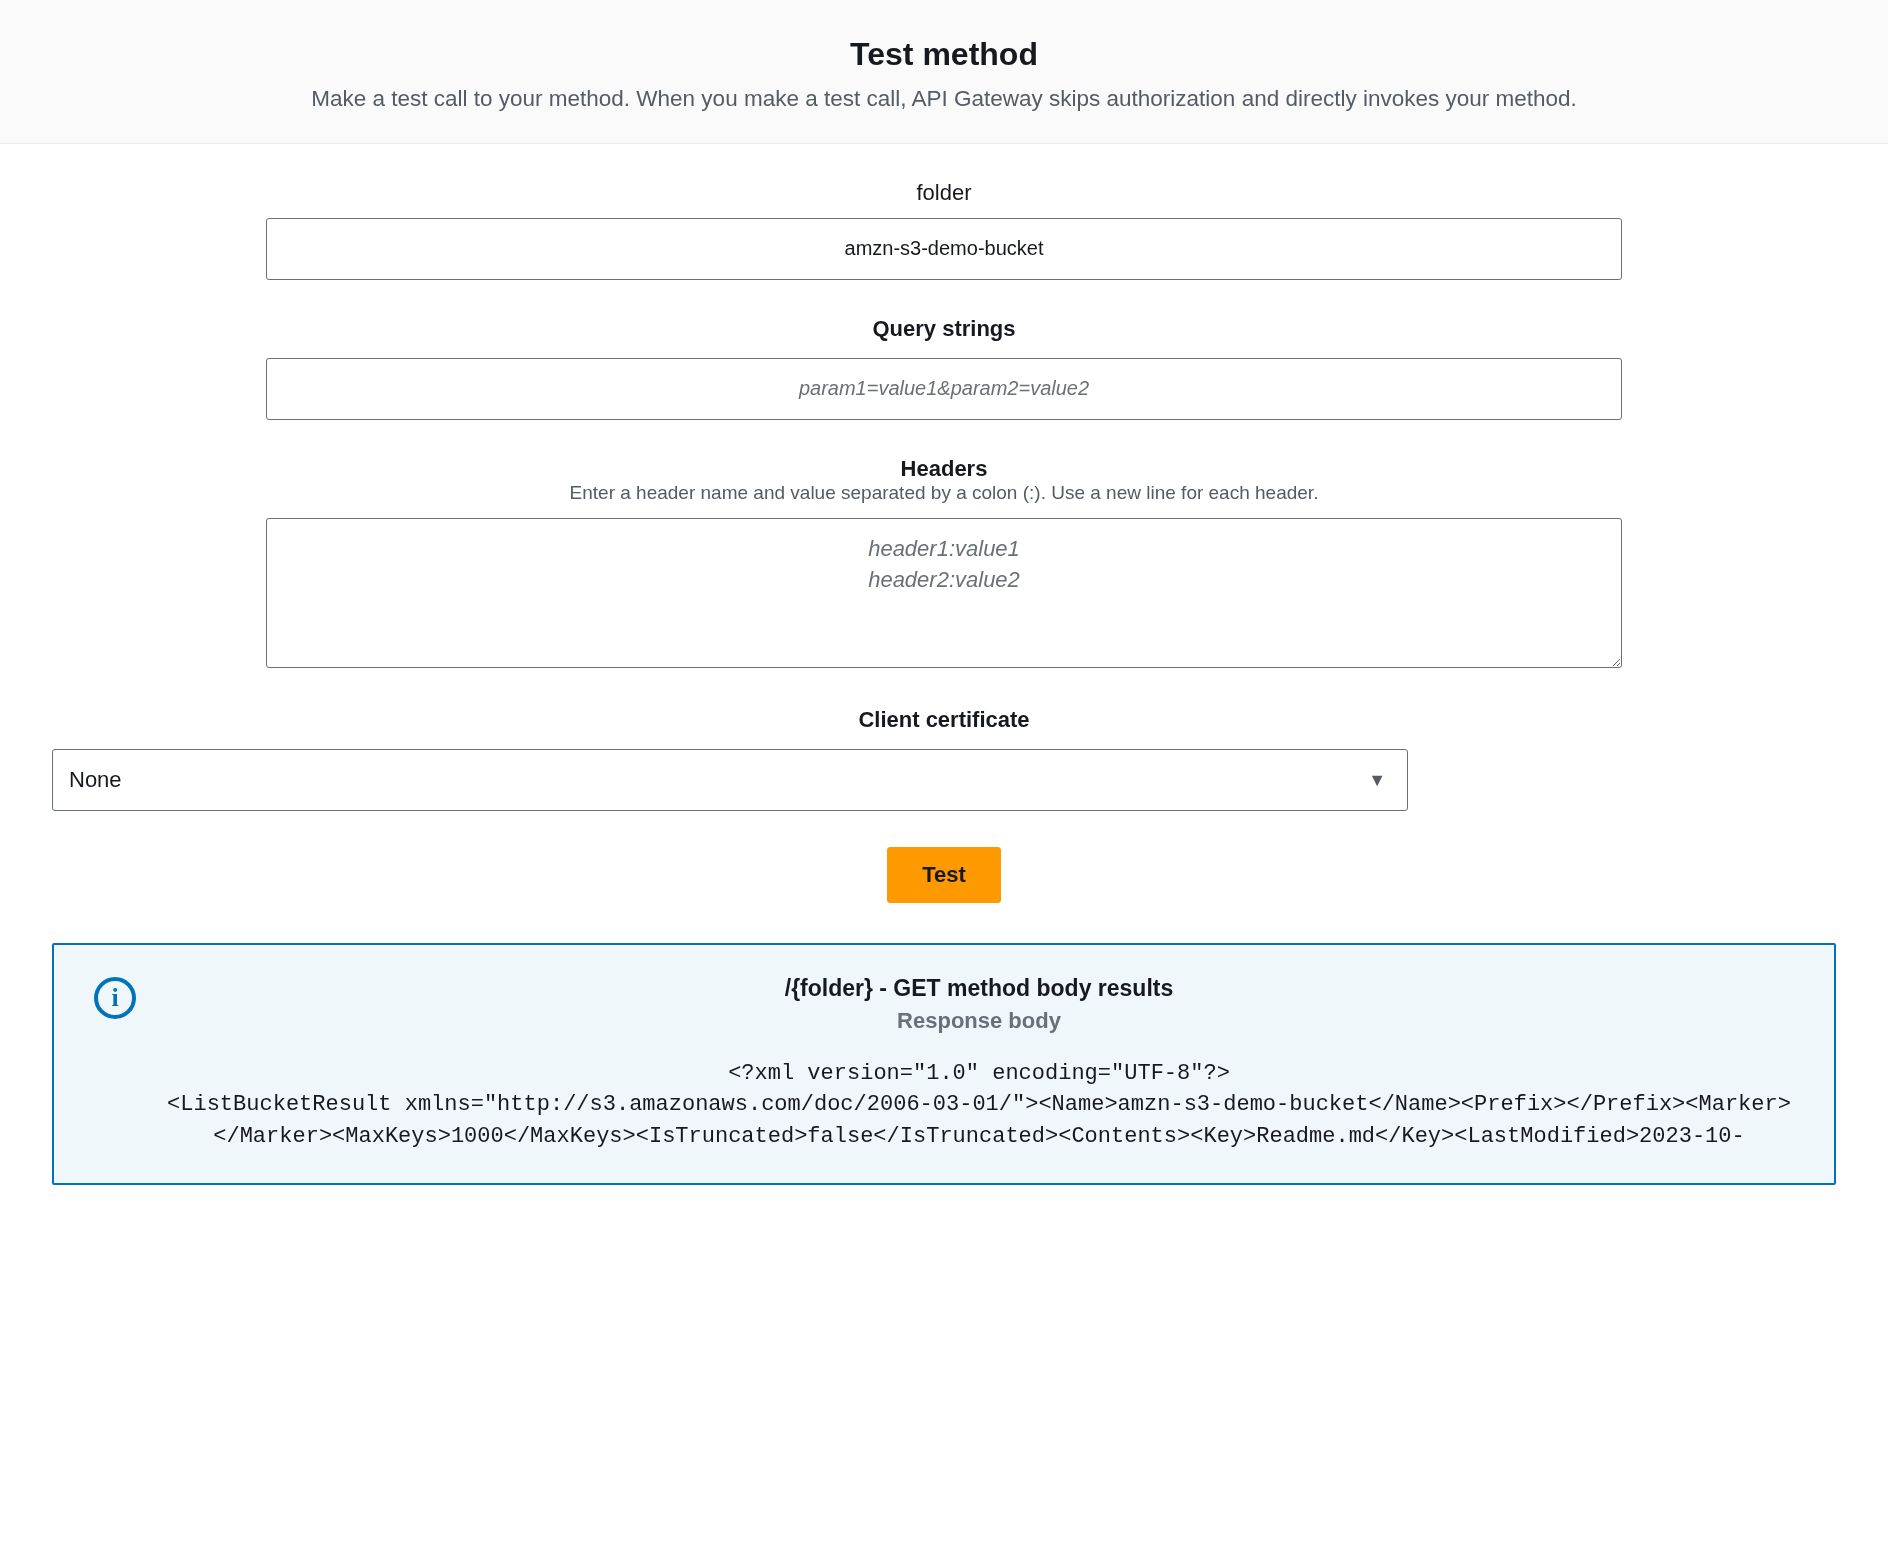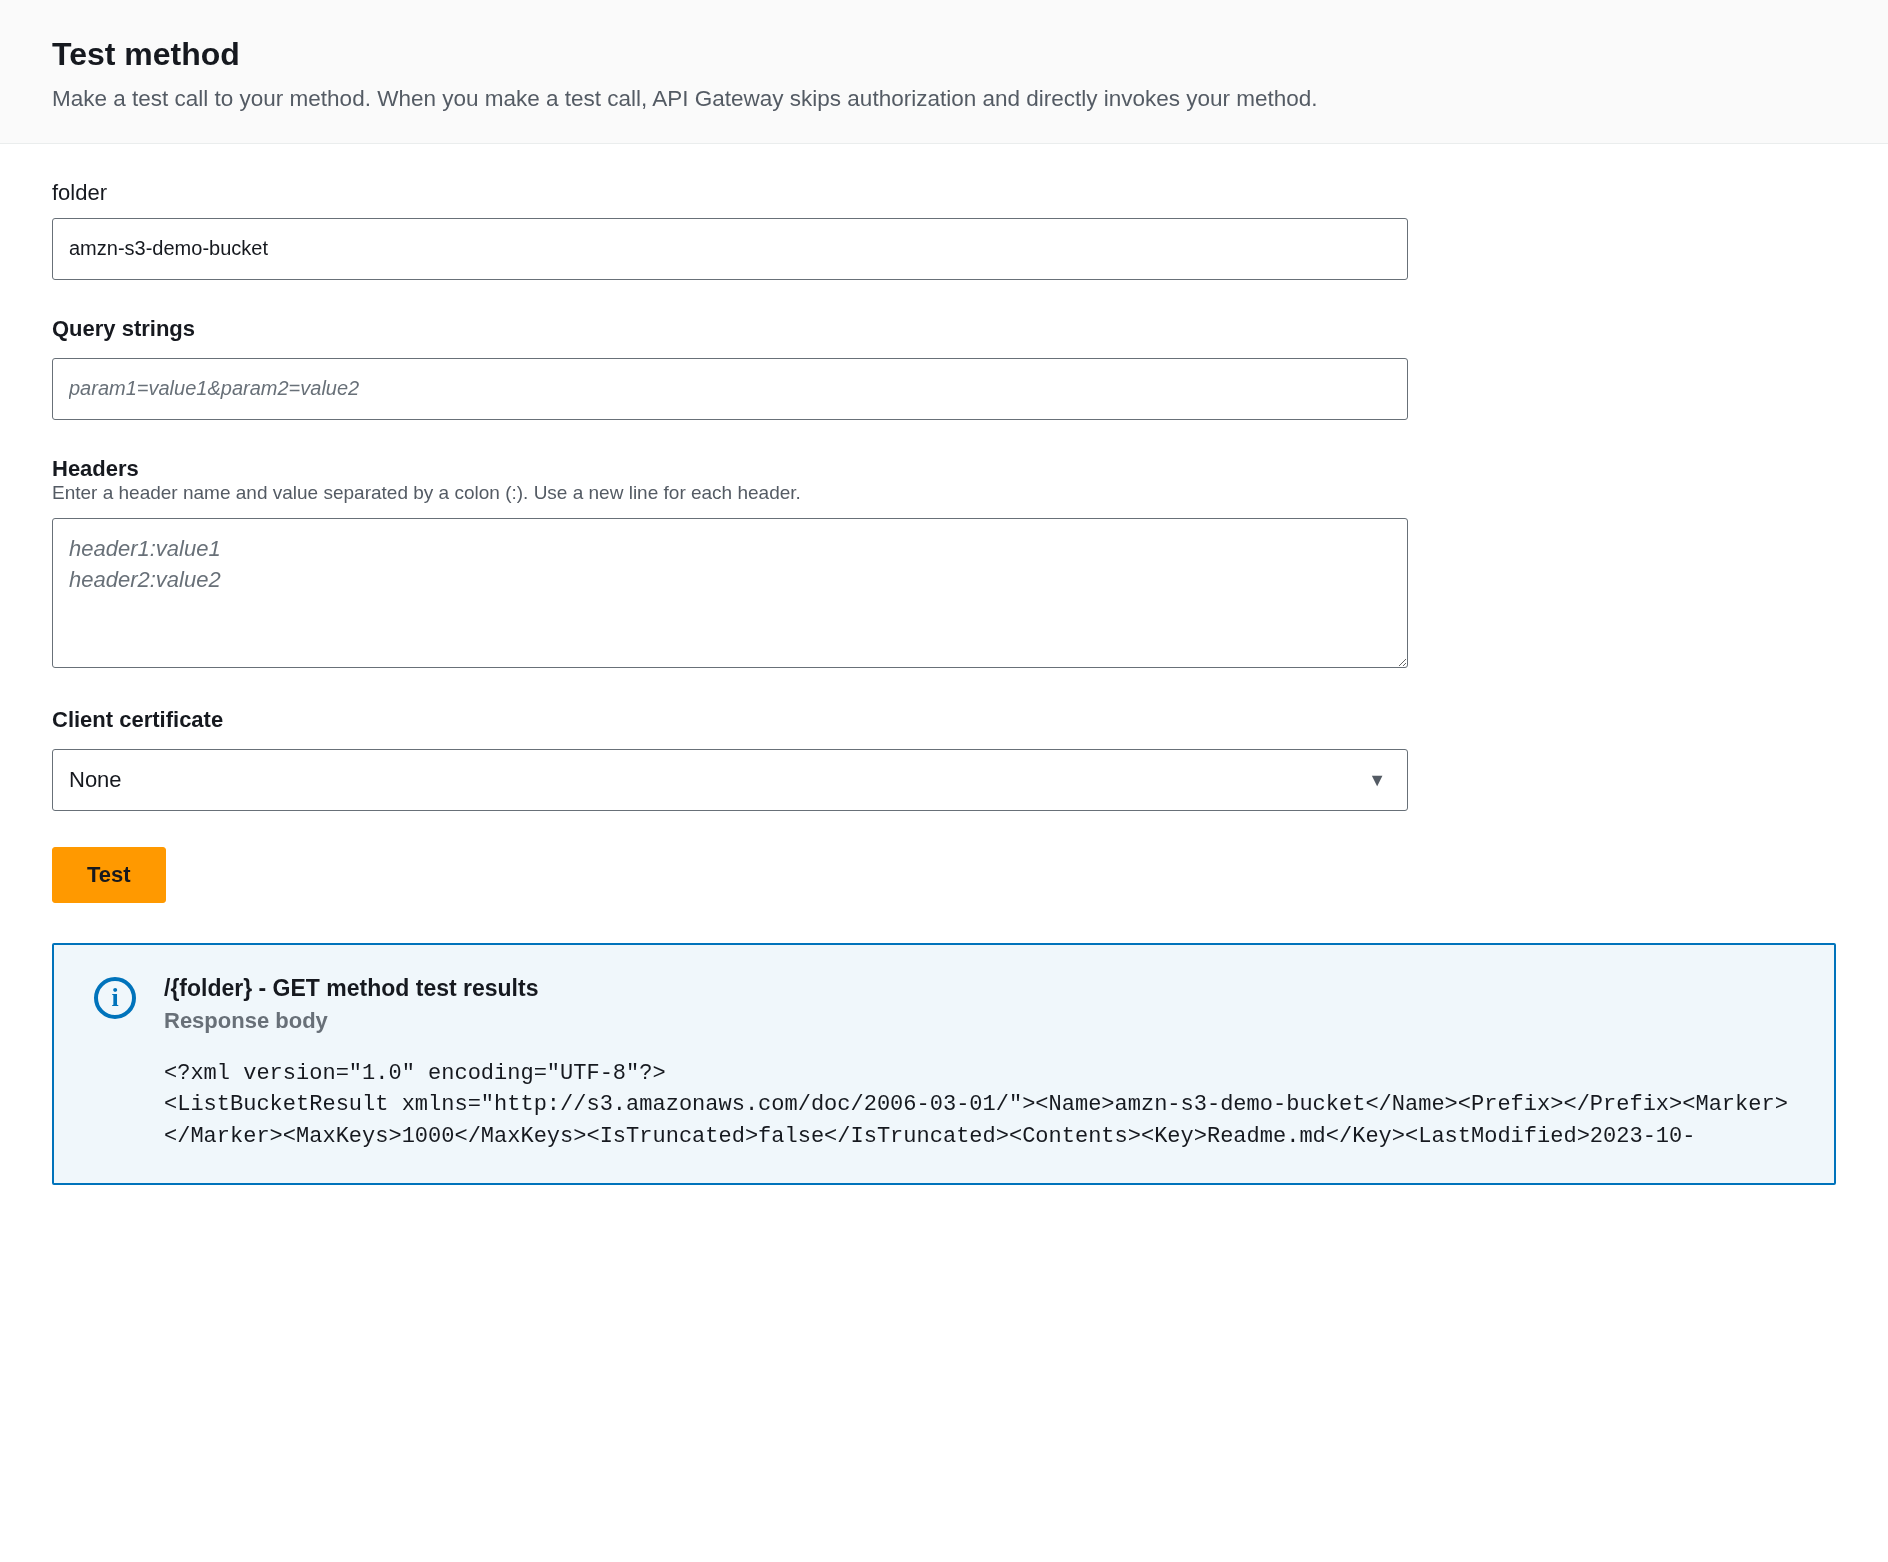--- a/index.html
+++ b/index.html
@@ -1,15 +1,15 @@
 <!DOCTYPE html>
 <html><head>
 <meta charset="utf-8">
 <style>
-  * { box-sizing: border-box; margin: 0; padding: 0; }
+  * { box-sizing: border-box; margin: 0; padding: 0; text-align: center; }
   html, body {
     font-family: "Amazon Ember", "Helvetica Neue", Helvetica, Arial, sans-serif;
     font-size: 14px;
     color: #16191f;
     background: #ffffff;
   }
   .page {
     width: 1888px;
     background: #ffffff;
   }
@@ -254,21 +254,21 @@
 
     <div class="section">
       <button class="test-btn">Test</button>
     </div>
 
     <div class="results-panel">
       <div class="info-icon-wrap">
         <div class="info-icon">i</div>
       </div>
       <div class="results-body">
-        <div class="results-title">/{folder} - GET method test results</div>
+        <div class="results-title">/{folder} - GET method body results</div>
 
 
         <div class="response-label">Response body</div>
         <div class="response-body">&lt;?xml version="1.0" encoding="UTF-8"?&gt;
 &lt;ListBucketResult xmlns="http://s3.amazonaws.com/doc/2006-03-01/"&gt;&lt;Name&gt;amzn-s3-demo-bucket&lt;/Name&gt;&lt;Prefix&gt;&lt;/Prefix&gt;&lt;Marker&gt;&lt;/Marker&gt;&lt;MaxKeys&gt;1000&lt;/MaxKeys&gt;&lt;IsTruncated&gt;false&lt;/IsTruncated&gt;&lt;Contents&gt;&lt;Key&gt;Readme.md&lt;/Key&gt;&lt;LastModified&gt;2023-10-</div>
       </div>
     </div>
 
   </div>
 </div>

